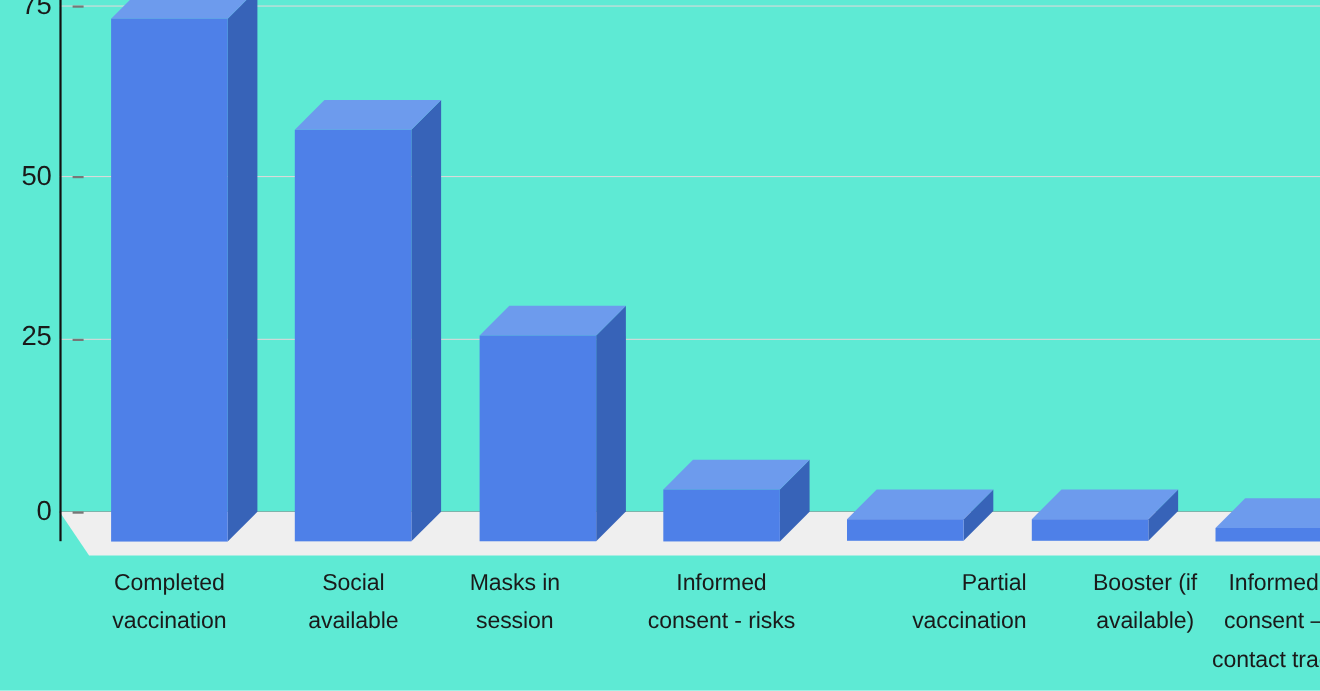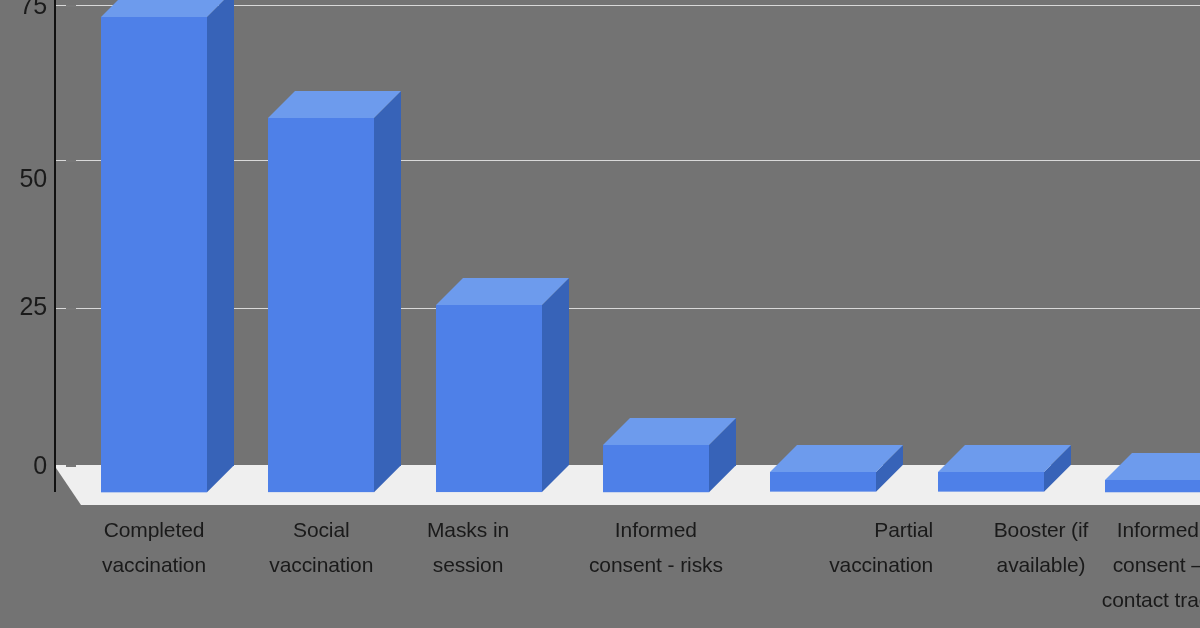--- a/index.html
+++ b/index.html
@@ -8,21 +8,21 @@
     padding: 0;
     background: #ffffff;
   }
   body {
     font-family: "Liberation Sans", sans-serif;
   }
   #chart-root {
     position: relative;
     width: 1200px;
     height: 628px;
-    background: #737373;
+    background: #5eead4;
     overflow: hidden;
   }
 
   
   
   .plot-area {
     position: absolute;
     left: 0;
     top: 0;
     width: 1200px;
@@ -117,21 +117,21 @@
     </div>
 
     <div class="y-axis-line"></div>
 
     <div class="y-tick" style="top:5px;"></div>
     <div class="y-tick" style="top:160px;"></div>
     <div class="y-tick" style="top:308px;"></div>
     <div class="y-tick" style="top:465px;"></div>
 
     <div class="y-label" style="top:-9px;">75</div>
-    <div class="y-label" style="top:164px;">50</div>
+    <div class="y-label" style="top:146px;">50</div>
     <div class="y-label" style="top:292px;">25</div>
     <div class="y-label" style="top:451px;">0</div>
 
     <div id="bars-layer">
         <div class="bar" style="left: 101px; top: -10.3333px; bottom: auto; width: 135px; height: 504.333px;">
           <svg width="135" height="504.33333333333337" viewBox="0 0 135 504.33333333333337" xmlns="http://www.w3.org/2000/svg">
             <polygon points="106,27 133,0 133,475.33333333333337 106,502.33333333333337" fill="#3763B8"></polygon>
             <polygon points="0,27 27,0 133,0 106,27" fill="#6D9BED"></polygon>
             <rect x="0" y="27" width="106" height="475.33333333333337" fill="#4E80E8"></rect>
           </svg>
@@ -177,21 +177,21 @@
             <polygon points="0,27 27,0 133,0 106,27" fill="#6D9BED"></polygon>
             <rect x="0" y="27" width="106" height="12.266666666666652" fill="#4E80E8"></rect>
           </svg>
         </div>
       </div>
 
     <div id="cats-layer">
         <div class="cat-label" style="left: 44px; width: 220px;">Completed
 vaccination</div>
         <div class="cat-label" style="left: 211.3px; width: 220px;">Social
-vaccination</div>
+available</div>
         <div class="cat-label" style="left: 358px; width: 220px;">Masks in
 session</div>
         <div class="cat-label" style="left: 545.9px; width: 220px;">Informed
 consent - risks</div>
         <div class="cat-label" style="left: 713.2px; width: 220px; text-align: right;">Partial
 vaccination</div>
         <div class="cat-label" style="left: 931px; width: 220px;">Booster (if
 available)</div>
         <div class="cat-label" style="left: 1047.8px; width: 220px;">Informed
 consent –

